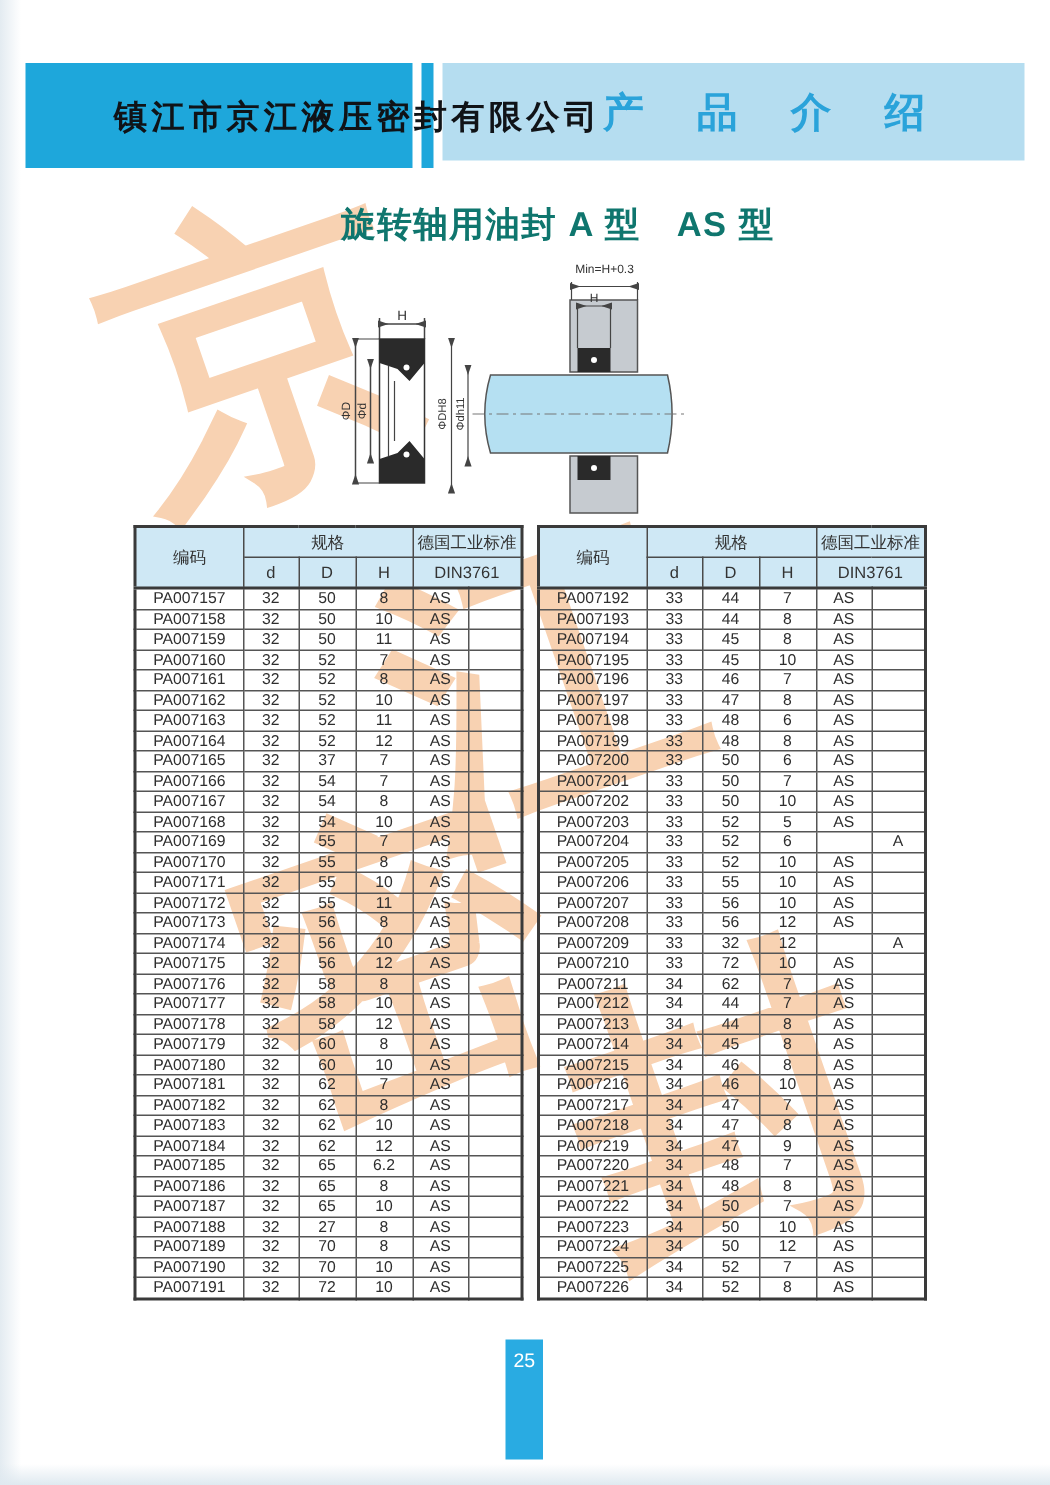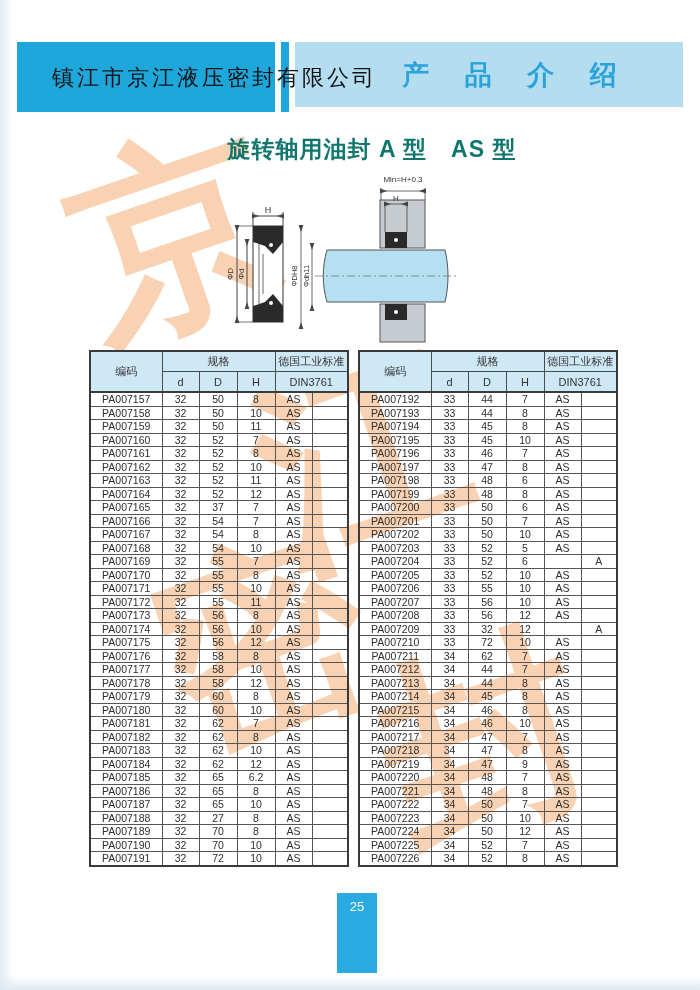--- a/index.html
+++ b/index.html
@@ -16,40 +16,40 @@
       transform:rotate(-19deg);line-height:1;}
   .wm0{left:72px;top:132px;}
   .wm1{left:258px;top:352px;}
   .wm2{left:160px;top:538px;}
   .wm3{left:382px;top:636px;}
   
   .band-dark{position:absolute;left:17px;top:42px;width:258px;height:70px;background:#1ea7db;z-index:1;}
   .band-divider{position:absolute;left:281px;top:42px;width:8px;height:70px;background:#1ea7db;z-index:1;}
   .band-light{position:absolute;left:295px;top:42px;width:388px;height:65px;background:#b5ddf0;z-index:1;
       display:flex;align-items:center;justify-content:center;}
-  .company{position:absolute;left:52px;top:42px;height:70px;line-height:72px;z-index:2;
-      font-size:22px;font-weight:normal;color:#101317;letter-spacing:3px;white-space:nowrap;}
+  .company{position:absolute;left:76px;top:42px;height:70px;line-height:72px;z-index:2;
+      font-size:22px;font-weight:bold;color:#101317;letter-spacing:3px;white-space:nowrap;}
   .section{font-size:27px;font-weight:bold;color:#2aa3da;letter-spacing:14px;padding-left:55px;white-space:nowrap;}
   
   .title{position:absolute;left:0;top:134px;width:700px;text-align:center;z-index:1;
       font-size:23px;font-weight:bold;color:#0f766e;letter-spacing:1px;padding-left:22px;}
   
   .diagram{position:absolute;left:215px;top:170px;z-index:1;}
   
   table.spec{position:absolute;top:350px;border-collapse:collapse;table-layout:fixed;z-index:1;
       font-size:10.5px;color:#2e2e2e;border:2px solid #3a3a3a;}
   #tableL{left:89px;}
   #tableR{left:358px;}
   table.spec th{background:#cfe8f5;border:1px solid #4a4a4a;font-size:11px;color:#333;
       font-weight:normal;height:19px;padding:0;text-align:center;}
   table.spec td{border:1px solid #555;height:12.5px;line-height:12.5px;padding:0;text-align:center;
       background:transparent;}
   table.spec thead{border-bottom:2px solid #3a3a3a;}
   
-  .pagetab{position:absolute;left:337px;top:893px;width:40px;height:80px;background:#29abe2;z-index:1;
+  .pagetab{position:absolute;left:337px;top:893px;width:25px;height:80px;background:#29abe2;z-index:1;
       color:#fff;font-size:13px;text-align:center;padding-top:6px;box-sizing:border-box;}
   svg text{font-family:"Liberation Sans",sans-serif;fill:#333;}
 </style>
 </head>
 <body>
 
 <div class="page">
 
   <div class="edge-left"></div>
   <div class="edge-bottom"></div>

